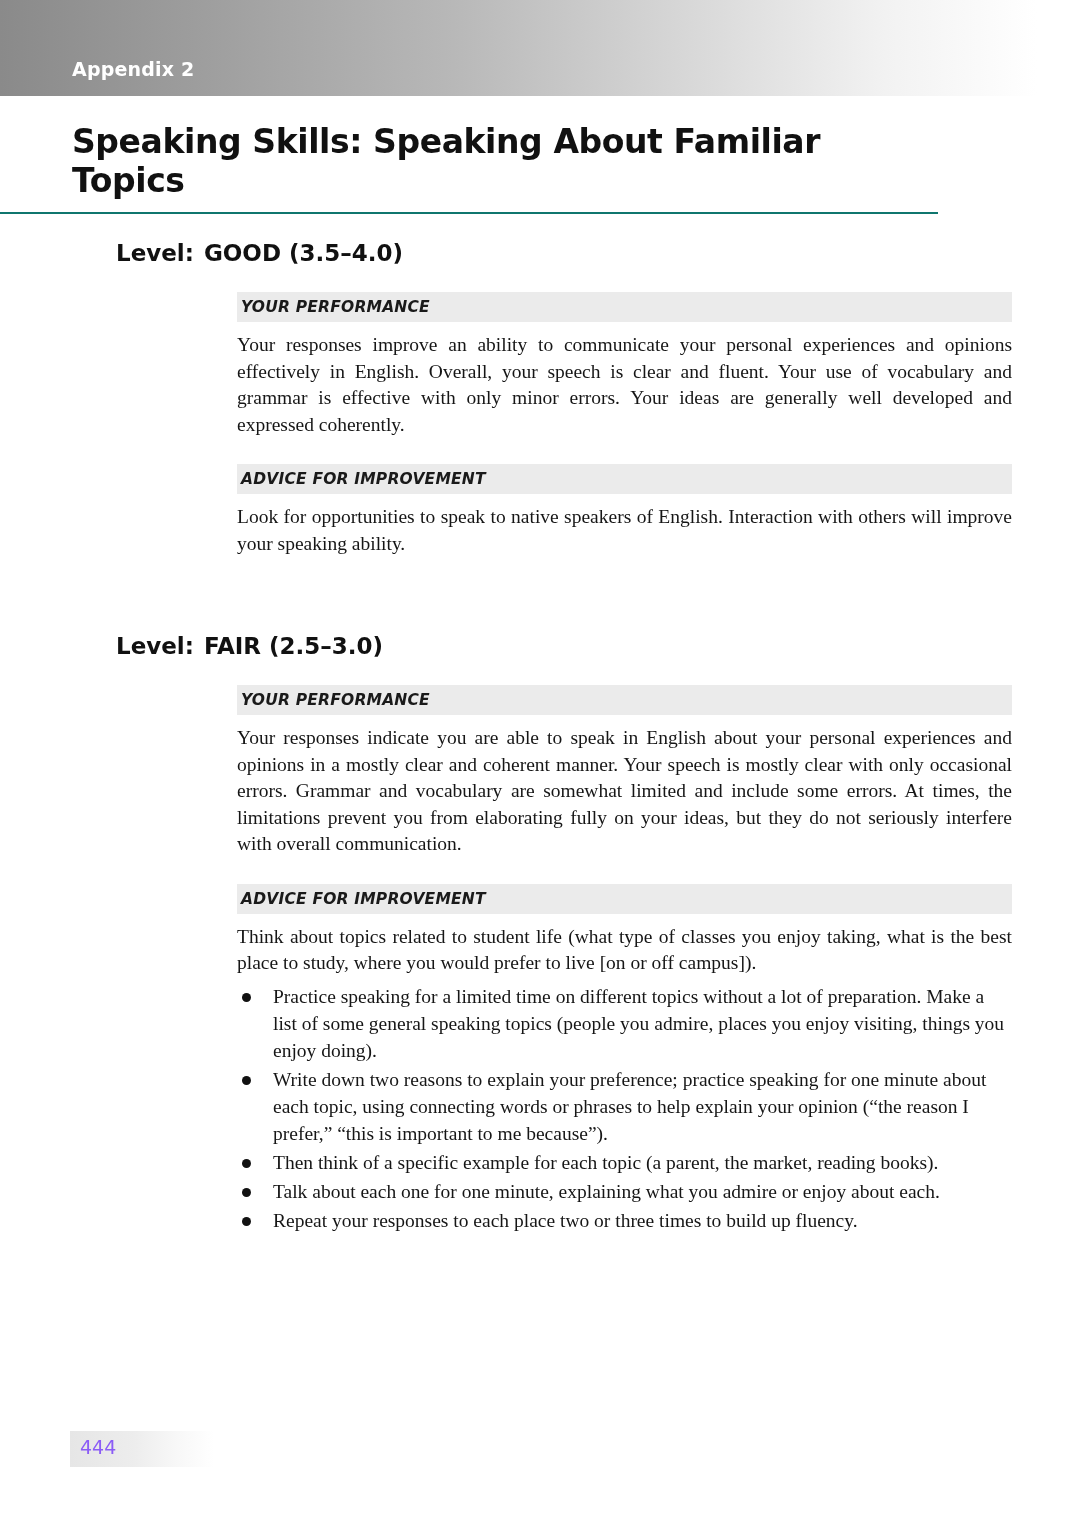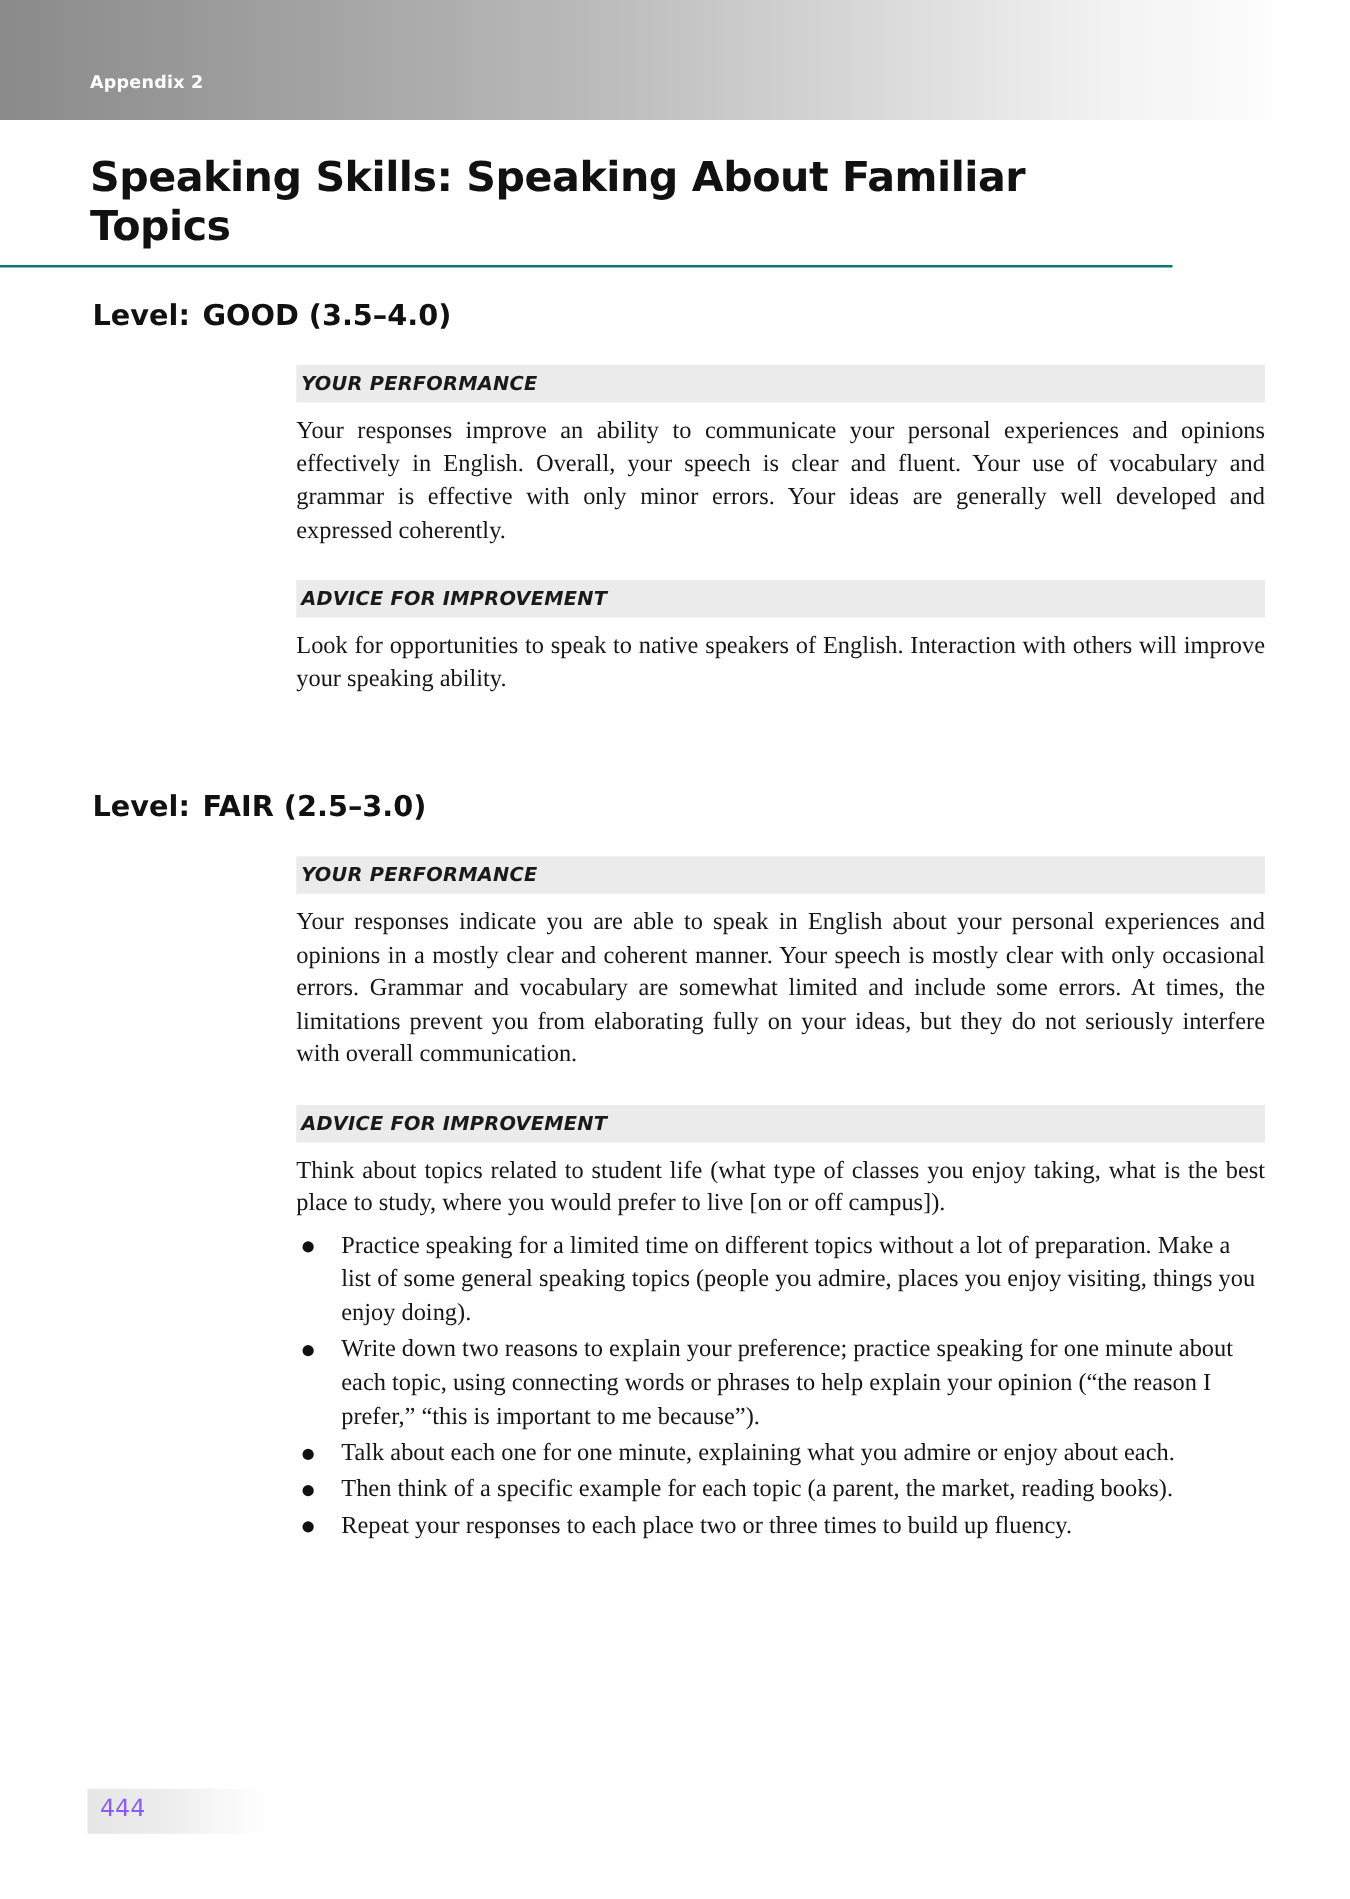--- a/index.html
+++ b/index.html
@@ -24,21 +24,21 @@
     width: 1080px;
     height: 96px;
     background: linear-gradient(to right, #8a8a8a 0%, #9d9d9d 18%, #b8b8b8 42%, #d8d8d8 64%, #f2f2f2 82%, #ffffff 96%);
   }
   .header-label {
     position: absolute;
     left: 72px;
     top: 58px;
     font-family: "DejaVu Sans", sans-serif;
     font-weight: bold;
-    font-size: 14px;
+    font-size: 19px;
     letter-spacing: 0.2px;
     color: #ffffff;
   }
 
   
   .page {
     position: absolute;
     top: 96px;
     left: 0;
     width: 1080px;
@@ -52,21 +52,21 @@
     font-size: 33px;
     letter-spacing: -0.4px;
     color: #111111;
     border-bottom: 2px solid #0f766e;
     width: 938px;
     box-sizing: border-box;
   }
 
   .level-heading {
     margin: 26px 0 0 0;
-    padding-left: 74px;
+    padding-left: 116px;
     font-family: "DejaVu Sans", sans-serif;
     font-weight: bold;
     font-size: 23px;
     color: #111111;
   }
   .level-heading .level-word {
     margin-right: 10px;
   }
   .level-heading .level-value {
     letter-spacing: 0px;
@@ -177,22 +177,22 @@
     <div class="section-bar">YOUR PERFORMANCE</div>
     <p class="para">Your responses indicate you are able to speak in English about your personal experiences and opinions in a mostly clear and coherent manner. Your speech is mostly clear with only occasional errors. Grammar and vocabulary are somewhat limited and include some errors. At times, the limitations prevent you from elaborating fully on your ideas, but they do not seriously interfere with overall communication.</p>
   </div>
 
   <div class="block">
     <div class="section-bar">ADVICE FOR IMPROVEMENT</div>
     <p class="para">Think about topics related to student life (what type of classes you enjoy taking, what is the best place to study, where you would prefer to live [on or off campus]).</p>
     <ul class="bullets">
       <li><span class="bullet-dot"></span><span>Practice speaking for a limited time on different topics without a lot of preparation. Make a list of some general speaking topics (people you admire, places you enjoy visiting, things you enjoy doing).</span></li>
       <li><span class="bullet-dot"></span><span>Write down two reasons to explain your preference; practice speaking for one minute about each topic, using connecting words or phrases to help explain your opinion (“the reason I prefer,” “this is important to me because”).</span></li>
+      <li><span class="bullet-dot"></span><span>Then think of a specific example for each topic (a parent, the market, reading books).</span></li>
       <li><span class="bullet-dot"></span><span>Talk about each one for one minute, explaining what you admire or enjoy about each.</span></li>
-      <li><span class="bullet-dot"></span><span>Then think of a specific example for each topic (a parent, the market, reading books).</span></li>
       <li><span class="bullet-dot"></span><span>Repeat your responses to each place two or three times to build up fluency.</span></li>
     </ul>
   </div>
 
 </div>
 
 <div class="footer-band"></div>
 <div class="page-number">444</div>
 
 </body></html>

